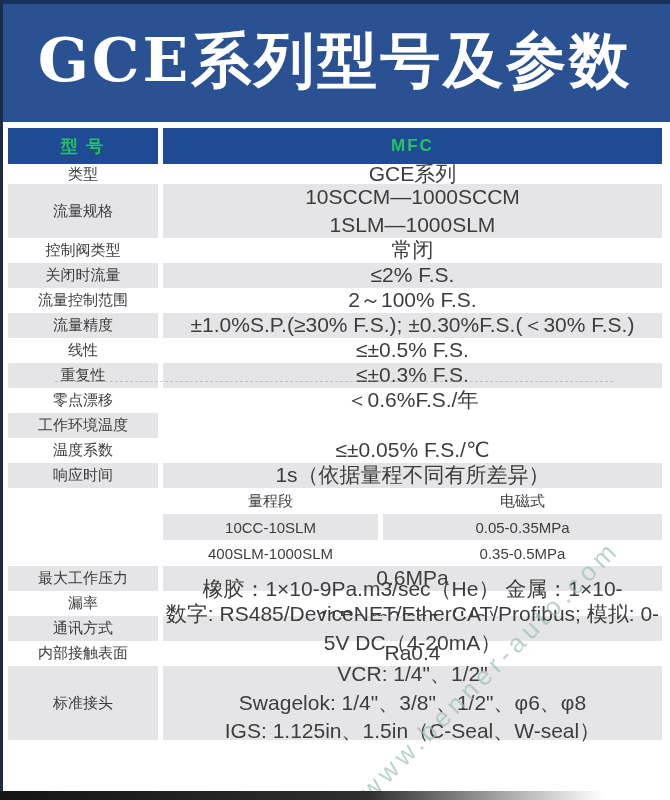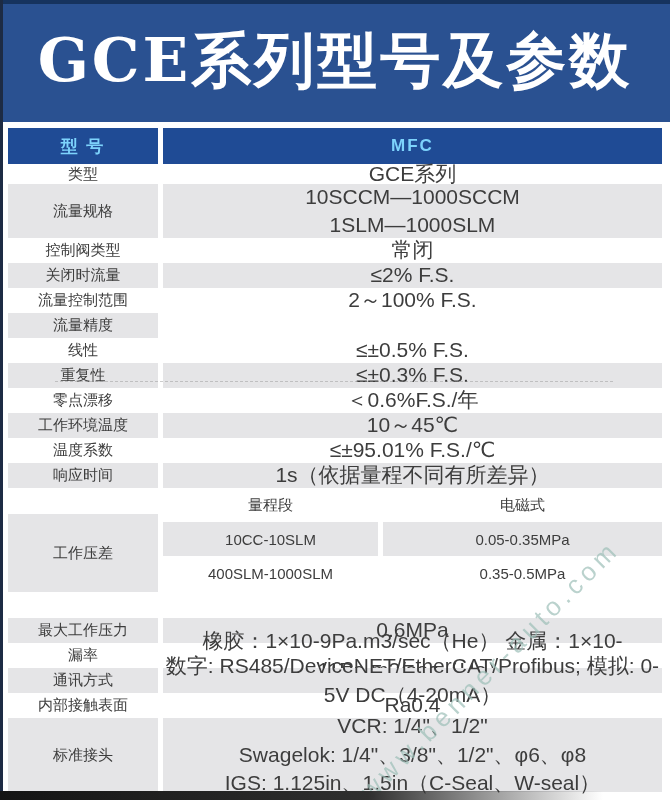--- a/index.html
+++ b/index.html
@@ -20,35 +20,35 @@
     font-weight:700; font-size:60px; letter-spacing:3px; white-space:nowrap;
   }
 
   .tbl { padding:6px 8px 0 8px; }
   .row { display:flex; gap:5px; }
   .lab { flex:0 0 150px; display:flex; align-items:center; justify-content:center;
          text-align:center; font-size:15px; }
   .val { flex:1 1 auto; display:flex; align-items:center; justify-content:center;
          text-align:center; font-size:21px; white-space:pre-line; line-height:1.35; }
   .gray { background:#e5e5e7; }
-  .blue { background:#1f4b95; color:#7dd3fc; font-weight:700; font-size:17px; letter-spacing:2px; }
+  .blue { background:#1f4b95; color:#22c55e; font-weight:700; font-size:17px; letter-spacing:2px; }
   .hdr  { height:36px; }
   .r25  { height:25px; }
   .r28  { height:20px; }
   .r46  { height:54px; }
   .r74  { height:74px; }
 
   
   .psec { display:flex; gap:5px; }
   .pl-col { flex:0 0 150px; display:flex; flex-direction:column; }
   .pl-sp  { height:26px; }
   .pl-box { height:78px; background:#e5e5e7; display:flex; align-items:center;
             justify-content:center; font-size:15px; }
   .p-right { flex:1 1 auto; display:flex; flex-direction:column; }
-  .prow { display:flex; gap:5px; height:34px; }
+  .prow { display:flex; gap:5px; height:26px; }
   .pmid { flex:0 0 215px; display:flex; align-items:center; justify-content:center; font-size:15px; }
   .prgt { flex:1 1 auto; display:flex; align-items:center; justify-content:center; font-size:15px; }
 
   .watermark {
     position:absolute; left:354px; top:784px; z-index:5;
     transform:rotate(-45deg); transform-origin:left top;
     font-size:26px; letter-spacing:5px; white-space:nowrap;
     color:#9dbfb8; opacity:0.7; pointer-events:none;
   }
   .scan-line {
@@ -88,50 +88,49 @@
     <div class="row r25">
       <div class="lab gray">关闭时流量</div>
       <div class="val gray">≤2% F.S.</div>
     </div>
     <div class="row r25">
       <div class="lab">流量控制范围</div>
       <div class="val">2～100% F.S.</div>
     </div>
     <div class="row r25">
       <div class="lab gray">流量精度</div>
+      <div class="val gray">±1.0%S.P.(≥30% F.S.); ±0.30%F.S.(＜30% F.S.)</div>
     </div>
     <div class="row r25">
       <div class="lab">线性</div>
       <div class="val">≤±0.5% F.S.</div>
     </div>
     <div class="row r25">
       <div class="lab gray">重复性</div>
       <div class="val gray">≤±0.3% F.S.</div>
     </div>
     <div class="row r25">
       <div class="lab">零点漂移</div>
       <div class="val">＜0.6%F.S./年</div>
     </div>
     <div class="row r25">
       <div class="lab gray">工作环境温度</div>
-      <div class="val gray">10～45℃</div>
     </div>
     <div class="row r25">
       <div class="lab">温度系数</div>
-      <div class="val">≤±95.01% F.S./℃</div>
+      <div class="val">≤±0.05% F.S./℃</div>
     </div>
     <div class="row r25">
       <div class="lab gray">响应时间</div>
       <div class="val gray">1s（依据量程不同有所差异）</div>
     </div>
 
     <div class="psec">
       <div class="pl-col">
         <div class="pl-sp"></div>
-        <div class="pl-box">工作压差</div>
         <div class="pl-sp"></div>
       </div>
       <div class="p-right">
         <div class="prow">
           <div class="pmid">量程段</div>
           <div class="prgt">电磁式</div>
         </div>
         <div class="prow">
           <div class="pmid gray">10CC-10SLM</div>
           <div class="prgt gray">0.05-0.35MPa</div>

